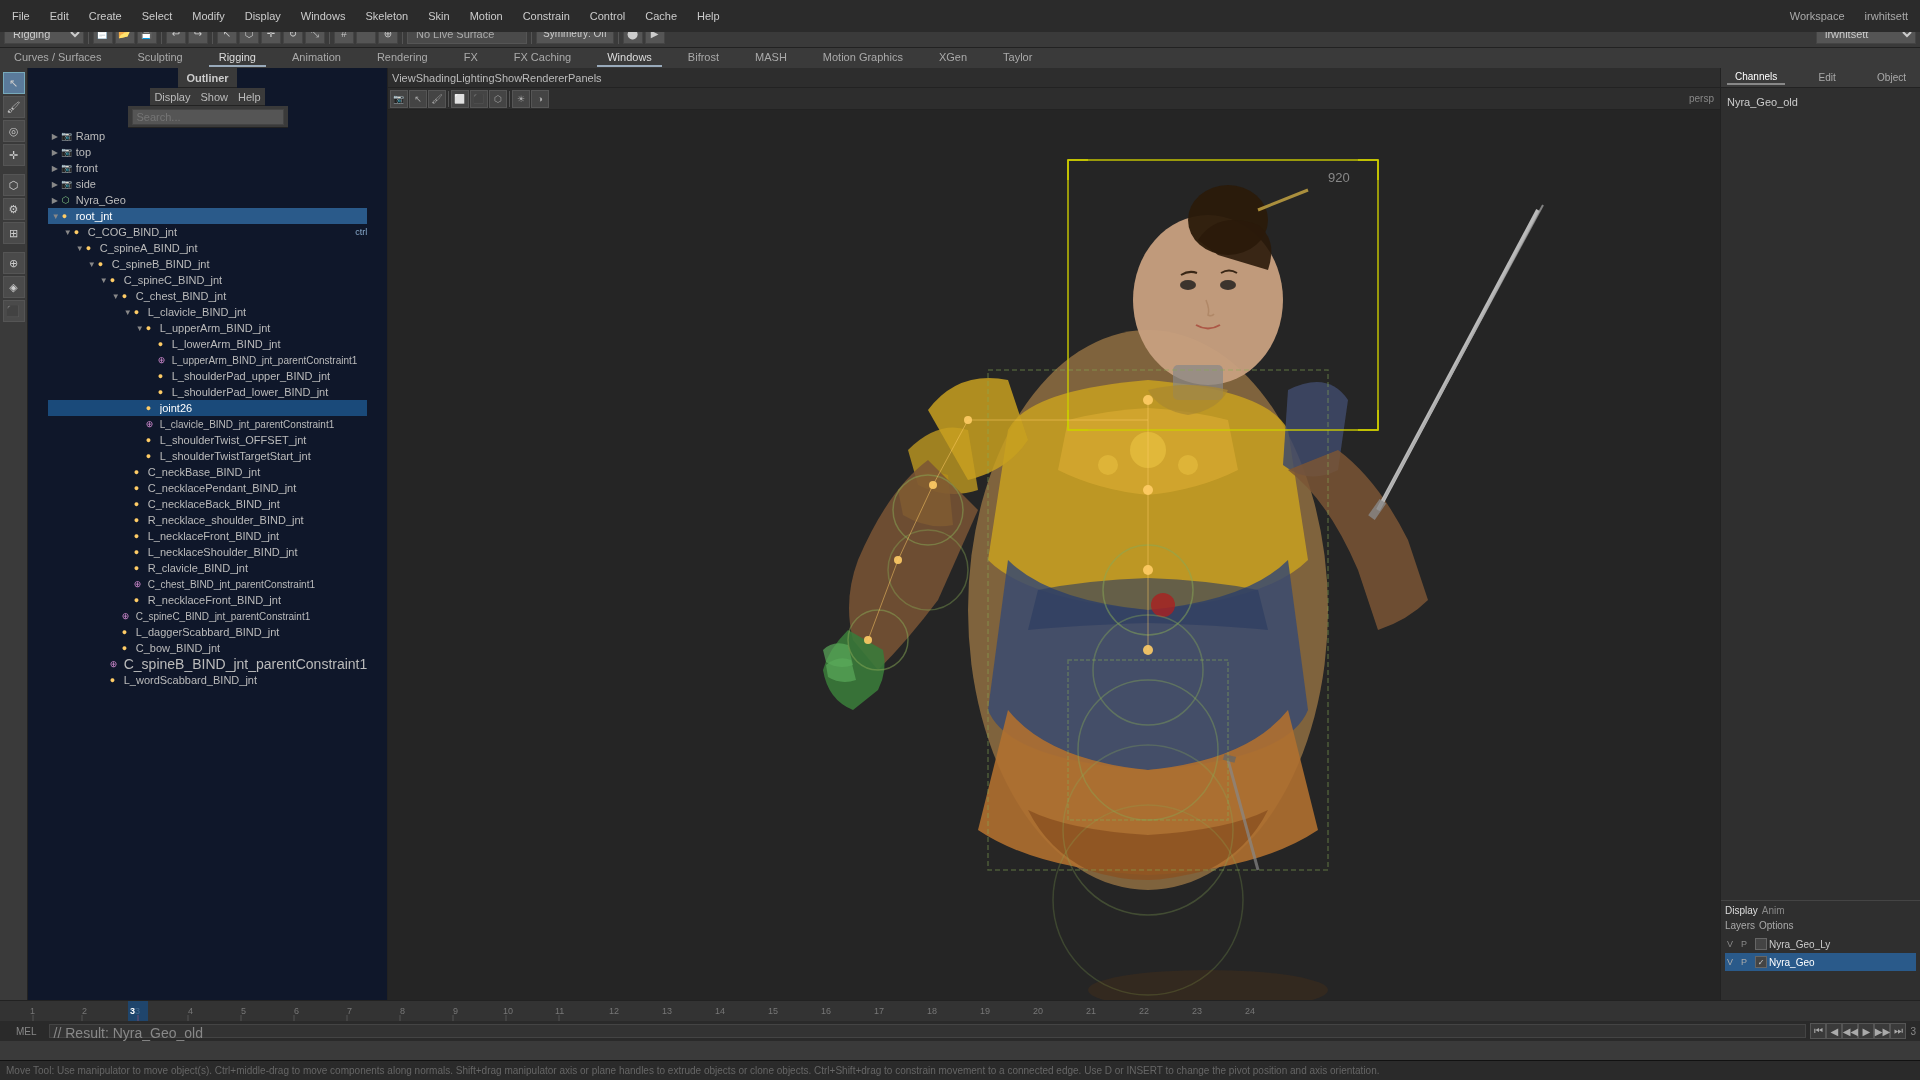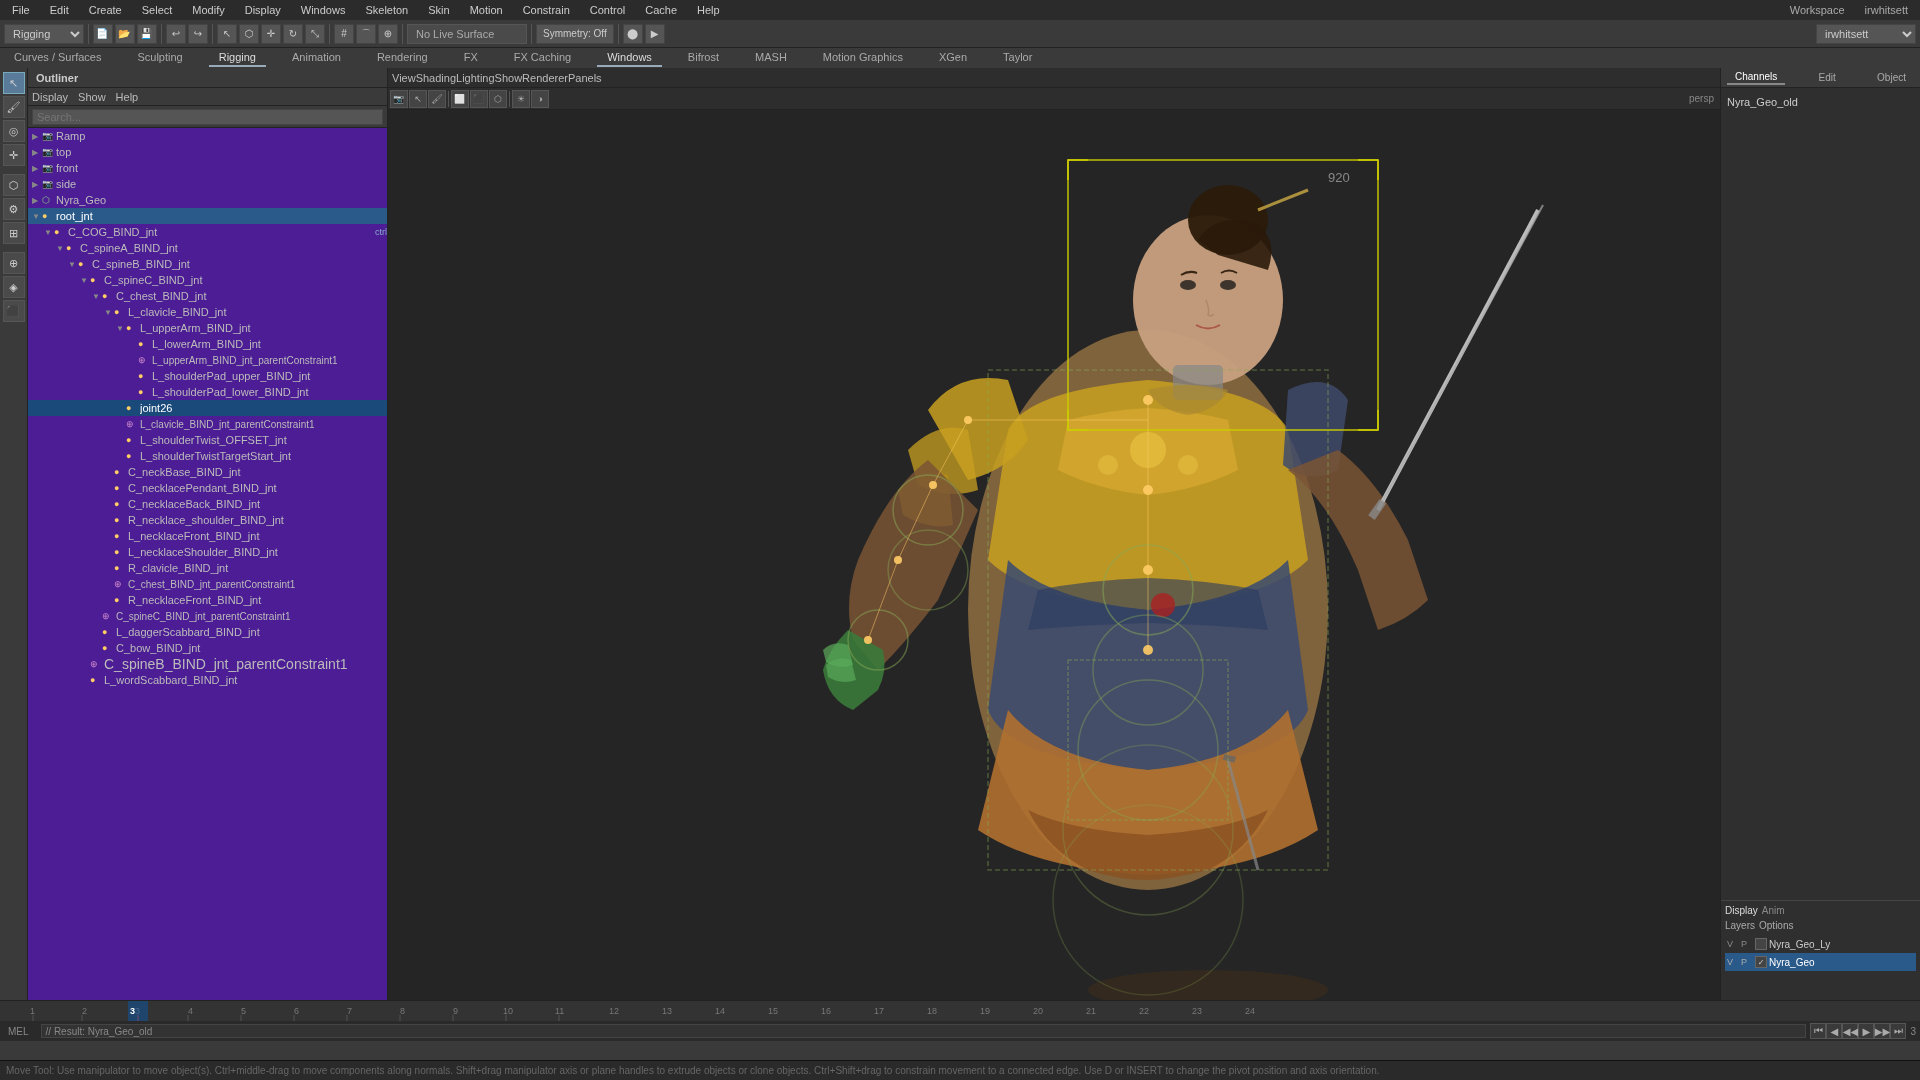--- a/index.html
+++ b/index.html
@@ -11,21 +11,21 @@
       font-size: 11px;
       color: #ccc;
       overflow: hidden;
       position: relative;
     }
 
     
     #menu-bar {
       position: absolute;
       top: 0; left: 0; right: 0;
-      height: 20px;
+      height: 32px;
       background: #2b2b2b;
       display: flex;
       align-items: center;
       padding: 0 8px;
       gap: 12px;
       z-index: 100;
     }
     .menu-item {
       font-size: 11px;
       color: #ccc;
@@ -135,24 +135,25 @@
       cursor: pointer;
     }
     .left-btn.active { background: #5a7a9a; border-color: #7ab; }
 
     
     #outliner {
       position: absolute;
       top: 68px; left: 28px;
       width: 360px;
       bottom: 40px;
-      background: #4c1d95;
+      background: #0f172a;
       display: flex;
       flex-direction: column;
       border-right: 1px solid #222;
+      align-items: center;
     }
 
     #outliner-header {
       height: 20px;
       background: #3a3a3a;
       display: flex;
       align-items: center;
       padding: 0 8px;
       border-bottom: 1px solid #222;
     }
@@ -366,20 +367,21 @@
       position: relative;
       display: flex;
       align-items: flex-end;
     }
     #tl-bar {
       height: 20px;
       background: #2a2a2a;
       position: relative;
       display: flex;
       align-items: center;
+      padding-left: 8px;
     }
     .mel-label {
       font-size: 10px;
       color: #888;
       padding: 0 8px;
     }
 
     .playback-btn {
       width: 16px; height: 16px;
       background: #3a3a3a;
@@ -930,21 +932,21 @@
       <text x="1192" y="13" fill="#777" font-size="9">23</text>
       <text x="1245" y="13" fill="#777" font-size="9">24</text>
 
       <rect x="128" y="0" width="20" height="20" fill="#1a4a7a" opacity="0.8"></rect>
       <text x="130" y="13" fill="#fff" font-size="9" font-weight="bold">3</text>
     </svg>
   </div>
   <div id="tl-bar">
     <span class="mel-label">MEL</span>
     <div style="flex:1;height:14px;background:#333;border:1px solid #444;margin:0 4px;">
-      <span style="font-size:10px;color:#888;padding:0 4px;">// Result: Nyra_Geo_old</span>
+      <span style="font-size:14px;color:#888;padding:0 4px;">// Result: Nyra_Geo_old</span>
     </div>
 
     <button class="playback-btn">⏮</button>
     <button class="playback-btn">◀</button>
     <button class="playback-btn">◀◀</button>
     <button class="playback-btn">▶</button>
     <button class="playback-btn">▶▶</button>
     <button class="playback-btn">⏭</button>
     <span style="font-size:10px;color:#888;padding:0 4px;">3</span>
   </div>

